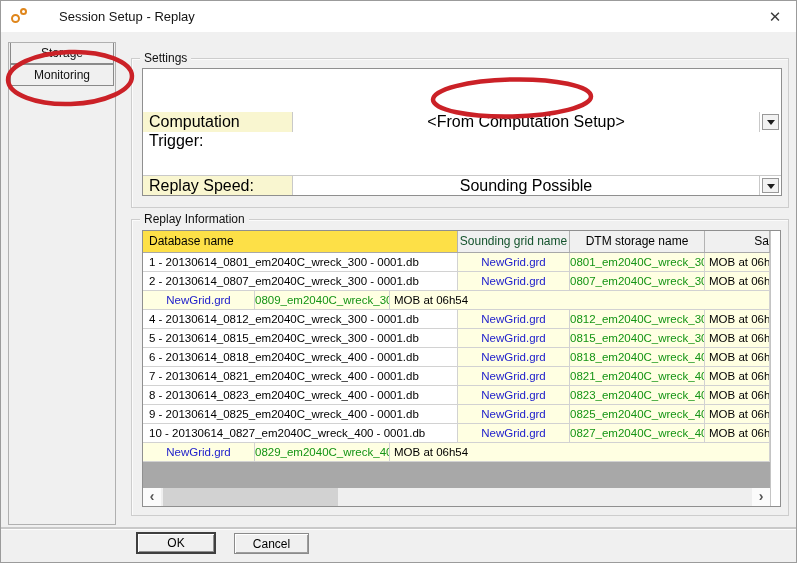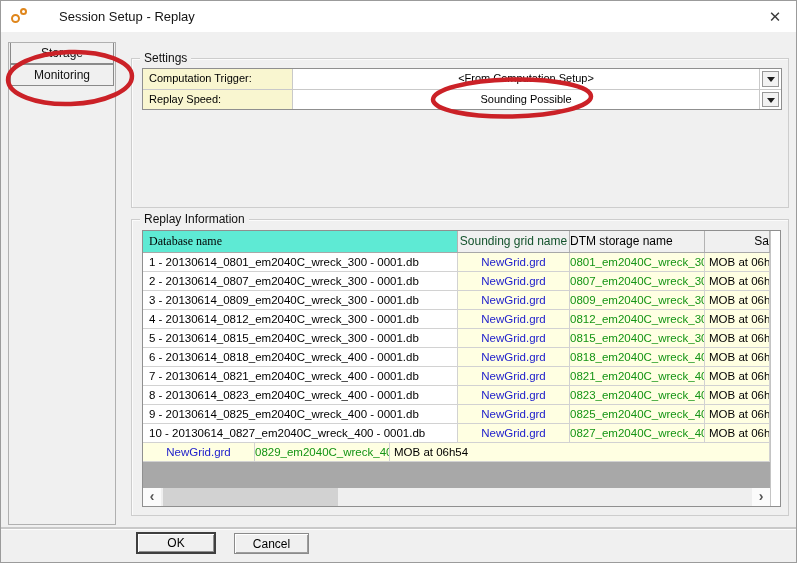--- a/index.html
+++ b/index.html
@@ -28,44 +28,44 @@
   .side-btn:nth-child(3){ top:476px;padding-left:12px; }
   
   .groupbox{ position:absolute; border:1px solid #cdcdcd; box-shadow:1px 1px 0 #fbfbfb inset; }
   .groupbox.settings{ left:130px; top:57px; width:658px; height:150px; }
   .groupbox.replay{ left:130px; top:218px; width:658px; height:297px; }
   .group-label{ position:absolute; top:-8px; left:8px; background:#f0f0f0; padding:0 4px;
                 font-size:12px; color:#111; line-height:14px; }
   
   .settings-table{ position:absolute; left:10px; top:9px; width:640px; background:#fff;
                    border:1px solid #8f8f8f; }
-  .srow{ display:flex; height:20px; line-height:19px; font-size:11px; }
+  .srow{ display:flex; height:20px; line-height:19px; font-size:16px;margin-top:43px; }
   .srow + .srow{ border-top:1px solid #c9c9c9; }
   .slabel{ width:150px; background:#f9f6d0; padding-left:6px; border-right:1px solid #c9c9c9; color:#000; }
   .svalue{ flex:1; background:#fff; text-align:center; color:#000; overflow:hidden; white-space:nowrap; }
   .combo-btn{ position:relative; width:22px; border-left:1px solid #c9c9c9; background:#fff; }
   .combo-btn .box{ position:absolute; left:2px; right:2px; top:2px; bottom:2px;
                    border:1px solid #989898; background:#f2f2f2;
                    display:flex; align-items:center; justify-content:center; }
   .tri{ width:0; height:0; border:4px solid transparent; border-top:5px solid #1d1d1d; margin-top:5px; }
   
   .grid{ position:absolute; left:10px; top:10px; width:639px; height:277px;
          border:1px solid #8f8f8f; background:#ffffff; overflow:hidden; }
   .grid-header{ display:flex; width:627px; height:22px; background:#f0f0f0;
                 border-bottom:1px solid #a8a8a8; }
   .hcell{ font-size:12px; line-height:21px; color:#000; border-right:1px solid #b3b3b3;
           overflow:hidden; white-space:nowrap; }
   .trow{ display:flex; width:627px; height:19px; border-bottom:1px solid #d2d2d2; }
   .tcell{ font-size:11.5px; line-height:18px; border-right:1px solid #d2d2d2;
           overflow:hidden; white-space:nowrap; }
   .c1{ width:315px; padding-left:6px; background:#ffffff; color:#000; }
   .c2{ width:112px; text-align:center; background:#ffffe2; color:#2222cc; }
-  .c3{ width:135px; text-align:left; background:#ffffe2; color:#149414; }
+  .c3{ width:135px; text-align:center; background:#ffffe2; color:#149414; }
   .c4{ flex:1; padding-left:4px; background:#ffffe2; color:#000; }
-  .hcell.c1{ background:#5eead4;font-family:Liberation Serif, serif; } .hcell.c2{ background:#f0f0f0; color:#14532d; }
+  .hcell.c1{ background:#fde047; } .hcell.c2{ background:#f0f0f0; color:#14532d; }
   .hcell.c3{ background:#f0f0f0; color:#000; }
   .hcell.c4{ background:#f0f0f0; color:#000; text-align:right; padding-right:0; padding-left:0; }
   .grid-filler{ position:absolute; left:0; top:231px; width:627px; height:27px; background:#a8a8a8; }
   .vstrip{ position:absolute; right:0; top:0; bottom:0; width:10px; background:#ffffff;
            border-left:1px solid #c4c4c4; }
   .hscroll{ position:absolute; left:0; bottom:0; width:627px; height:18px; background:#efefef; }
   .sb-arrow{ position:absolute; top:0; width:18px; height:18px; background:#fbfbfb;
              text-align:center; line-height:17px; font-size:14px; font-weight:bold; color:#555; }
   .sb-arrow.left{ left:0; }
   .sb-arrow.right{ right:0; }
@@ -141,21 +141,20 @@
             <span class="tcell c3">0801_em2040C_wreck_300</span>
             <span class="tcell c4">MOB at 06h54</span>
           </div>
           <div class="trow">
             <span class="tcell c1">2 - 20130614_0807_em2040C_wreck_300 - 0001.db</span>
             <span class="tcell c2">NewGrid.grd</span>
             <span class="tcell c3">0807_em2040C_wreck_300</span>
             <span class="tcell c4">MOB at 06h54</span>
           </div>
           <div class="trow">
-            <span class="tcell c1">3 - 20130614_0809_em2040C_wreck_300 - 0001.db</span>
             <span class="tcell c2">NewGrid.grd</span>
             <span class="tcell c3">0809_em2040C_wreck_300</span>
             <span class="tcell c4">MOB at 06h54</span>
           </div>
           <div class="trow">
             <span class="tcell c1">4 - 20130614_0812_em2040C_wreck_300 - 0001.db</span>
             <span class="tcell c2">NewGrid.grd</span>
             <span class="tcell c3">0812_em2040C_wreck_300</span>
             <span class="tcell c4">MOB at 06h54</span>
           </div>

